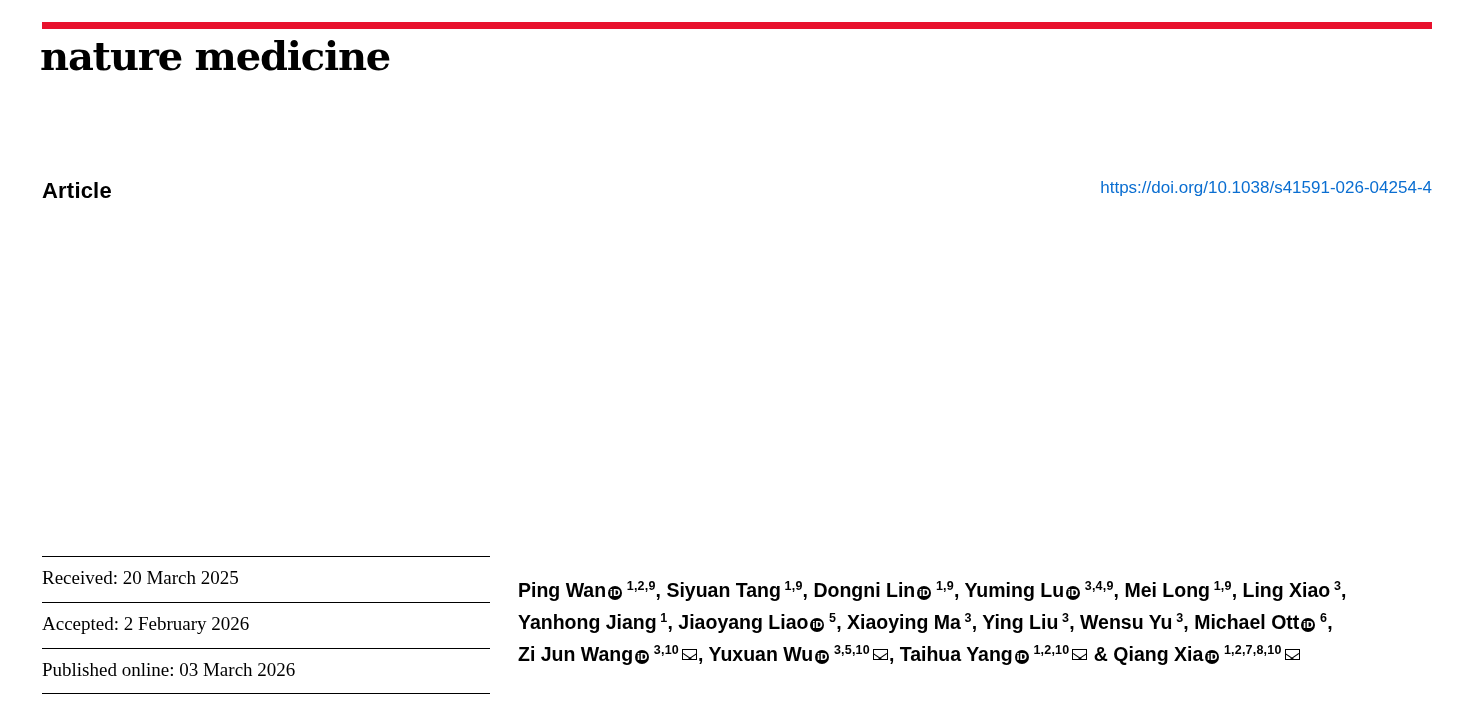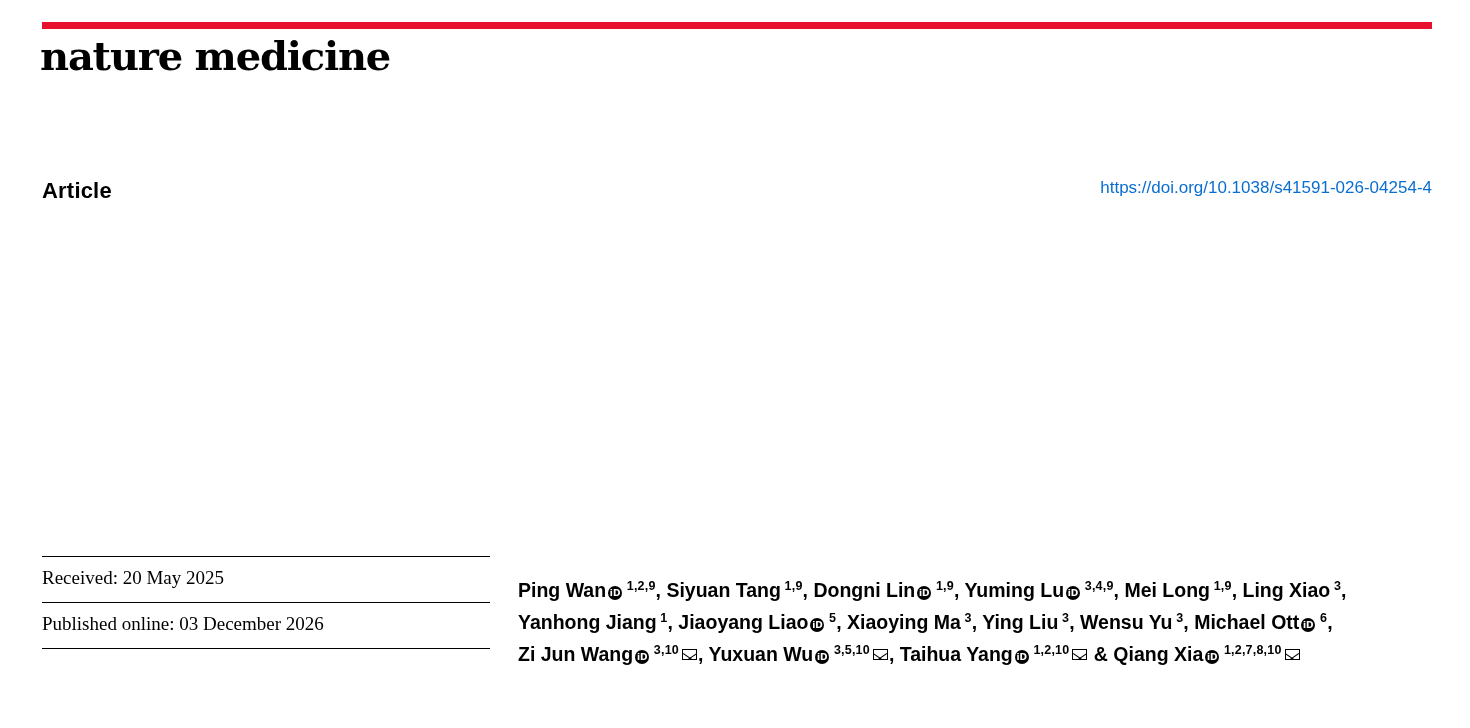--- a/index.html
+++ b/index.html
@@ -174,19 +174,20 @@
 
   <div class="journal-title">nature medicine</div>
 
   <div class="article-row">
     <div class="article-label">Article</div>
     <a class="doi-link" href="#">https://doi.org/10.1038/s41591-026-04254-4</a>
   </div>
 
 
   <div class="meta-col">
-    <div class="meta-item">Received: 20 May 2025</div>
-    <div class="meta-item">Published online: 03 December 2026</div>
+    <div class="meta-item">Received: 20 March 2025</div>
+    <div class="meta-item">Accepted: 2 February 2026</div>
+    <div class="meta-item">Published online: 03 March 2026</div>
   </div>
 
   <div class="authors"><span class="nowrap"><span>Ping Wan</span><span class="orcid">iD</span><span class="sup"> 1,2,9</span></span>, <span class="nowrap"><span>Siyuan Tang</span><span class="sup"> 1,9</span></span>, <span class="nowrap"><span>Dongni Lin</span><span class="orcid">iD</span><span class="sup"> 1,9</span></span>, <span class="nowrap"><span>Yuming Lu</span><span class="orcid">iD</span><span class="sup"> 3,4,9</span></span>, <span class="nowrap"><span>Mei Long</span><span class="sup"> 1,9</span></span>, <span class="nowrap"><span>Ling Xiao</span><span class="sup"> 3</span></span>, <span class="nowrap"><span>Yanhong Jiang</span><span class="sup"> 1</span></span>, <span class="nowrap"><span>Jiaoyang Liao</span><span class="orcid">iD</span><span class="sup"> 5</span></span>, <span class="nowrap"><span>Xiaoying Ma</span><span class="sup"> 3</span></span>, <span class="nowrap"><span>Ying Liu</span><span class="sup"> 3</span></span>, <span class="nowrap"><span>Wensu Yu</span><span class="sup"> 3</span></span>, <span class="nowrap"><span>Michael Ott</span><span class="orcid">iD</span><span class="sup"> 6</span></span>, <span class="nowrap"><span>Zi Jun Wang</span><span class="orcid">iD</span><span class="sup"> 3,10</span><span class="envelope"></span></span>, <span class="nowrap"><span>Yuxuan Wu</span><span class="orcid">iD</span><span class="sup"> 3,5,10</span><span class="envelope"></span></span>, <span class="nowrap"><span>Taihua Yang</span><span class="orcid">iD</span><span class="sup"> 1,2,10</span><span class="envelope"></span></span> &amp; <span class="nowrap"><span>Qiang Xia</span><span class="orcid">iD</span><span class="sup"> 1,2,7,8,10</span><span class="envelope"></span></span></div>
 
 </div>
 
 </body></html>

